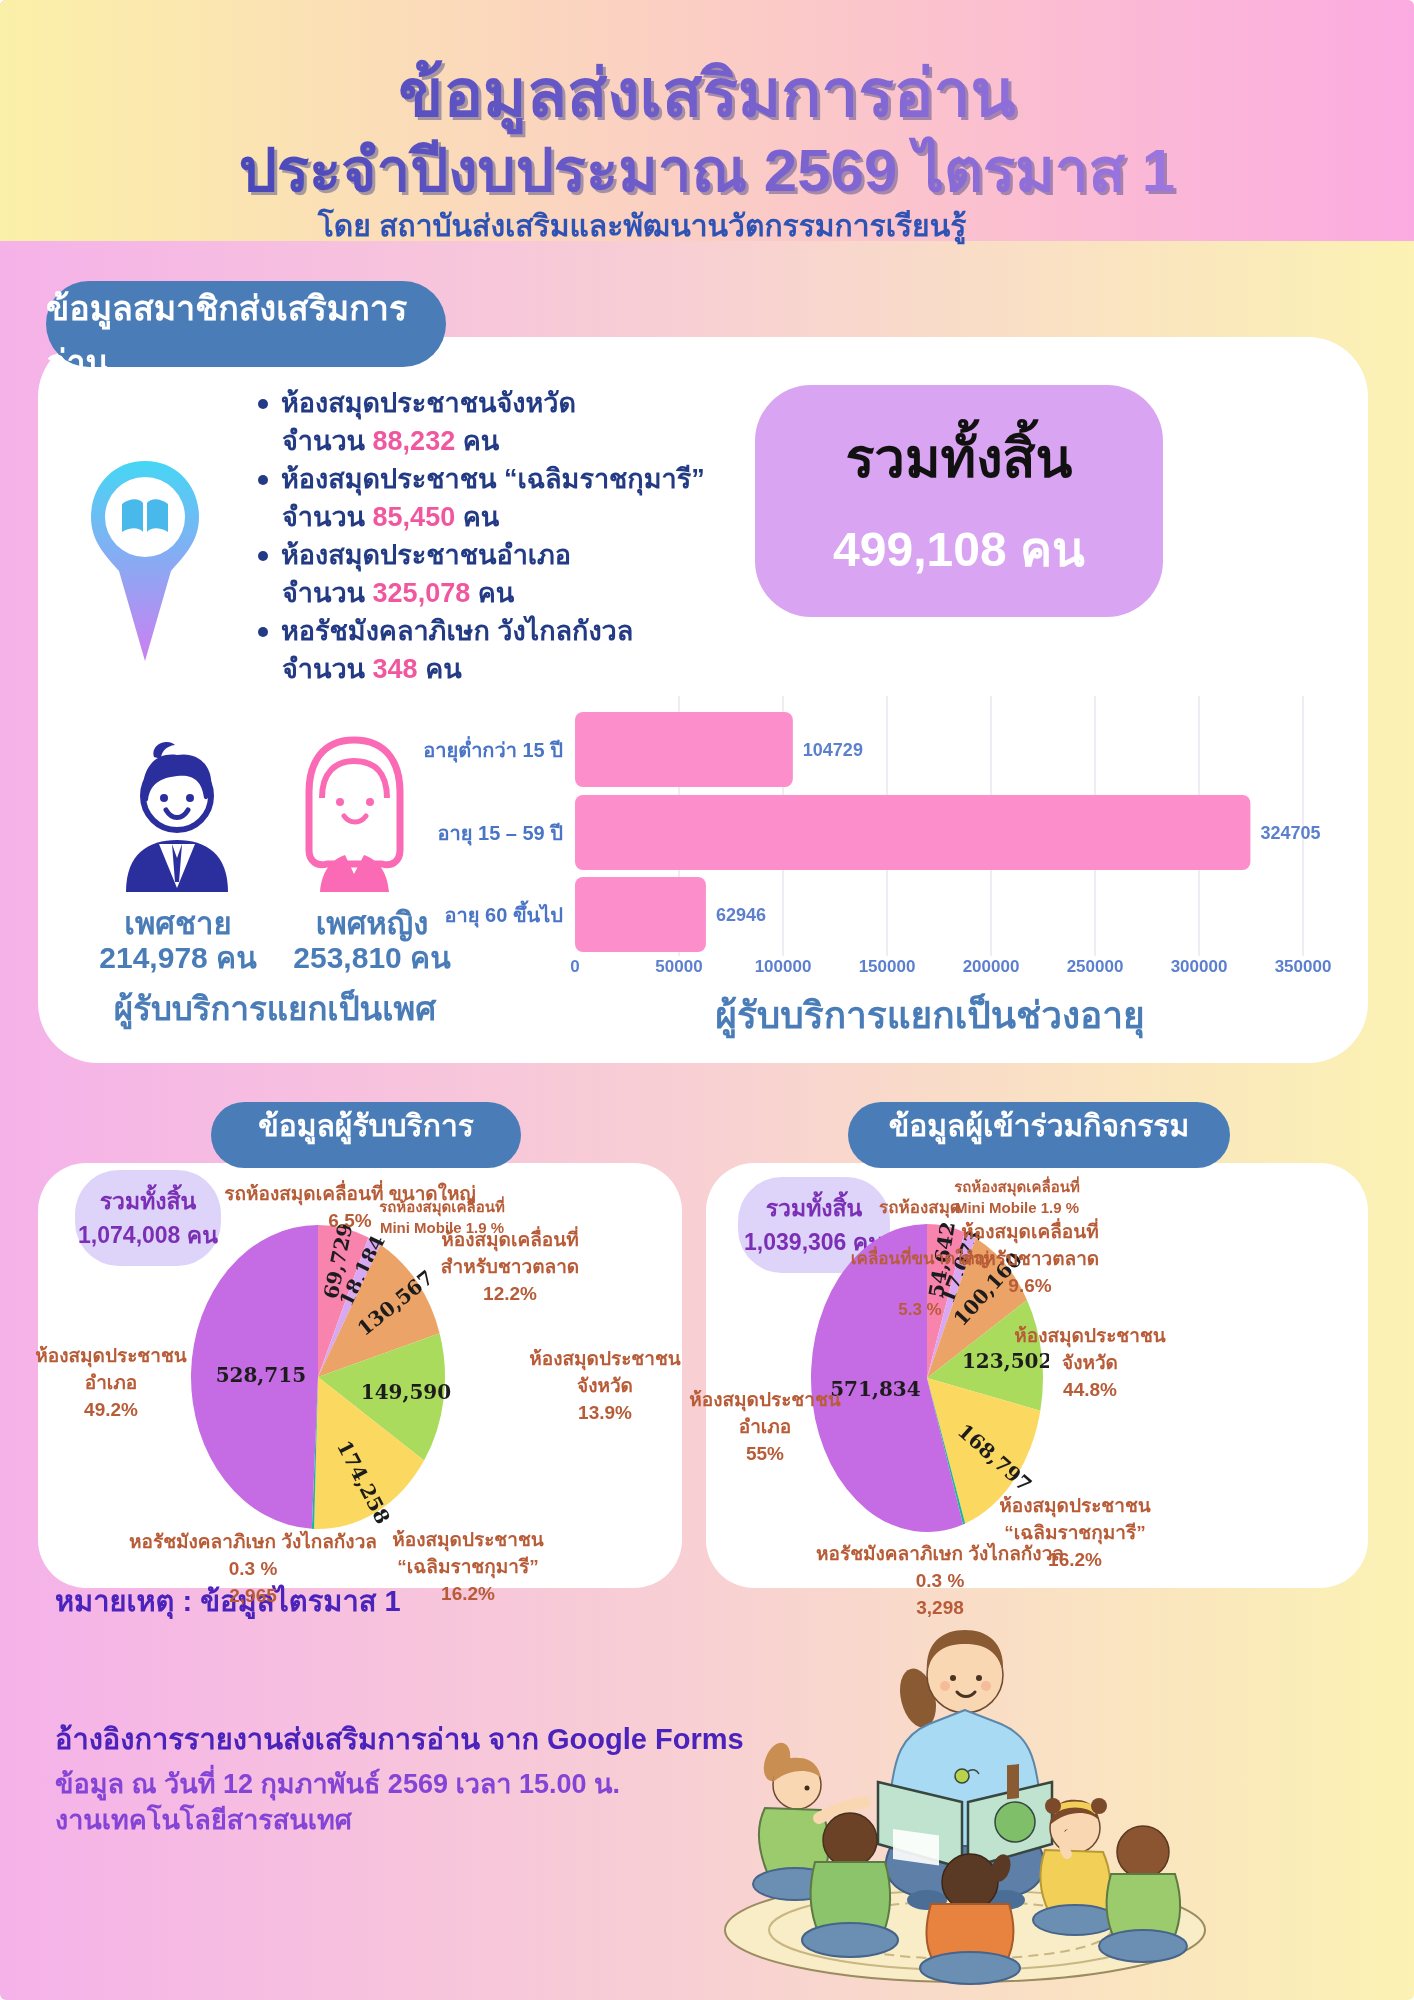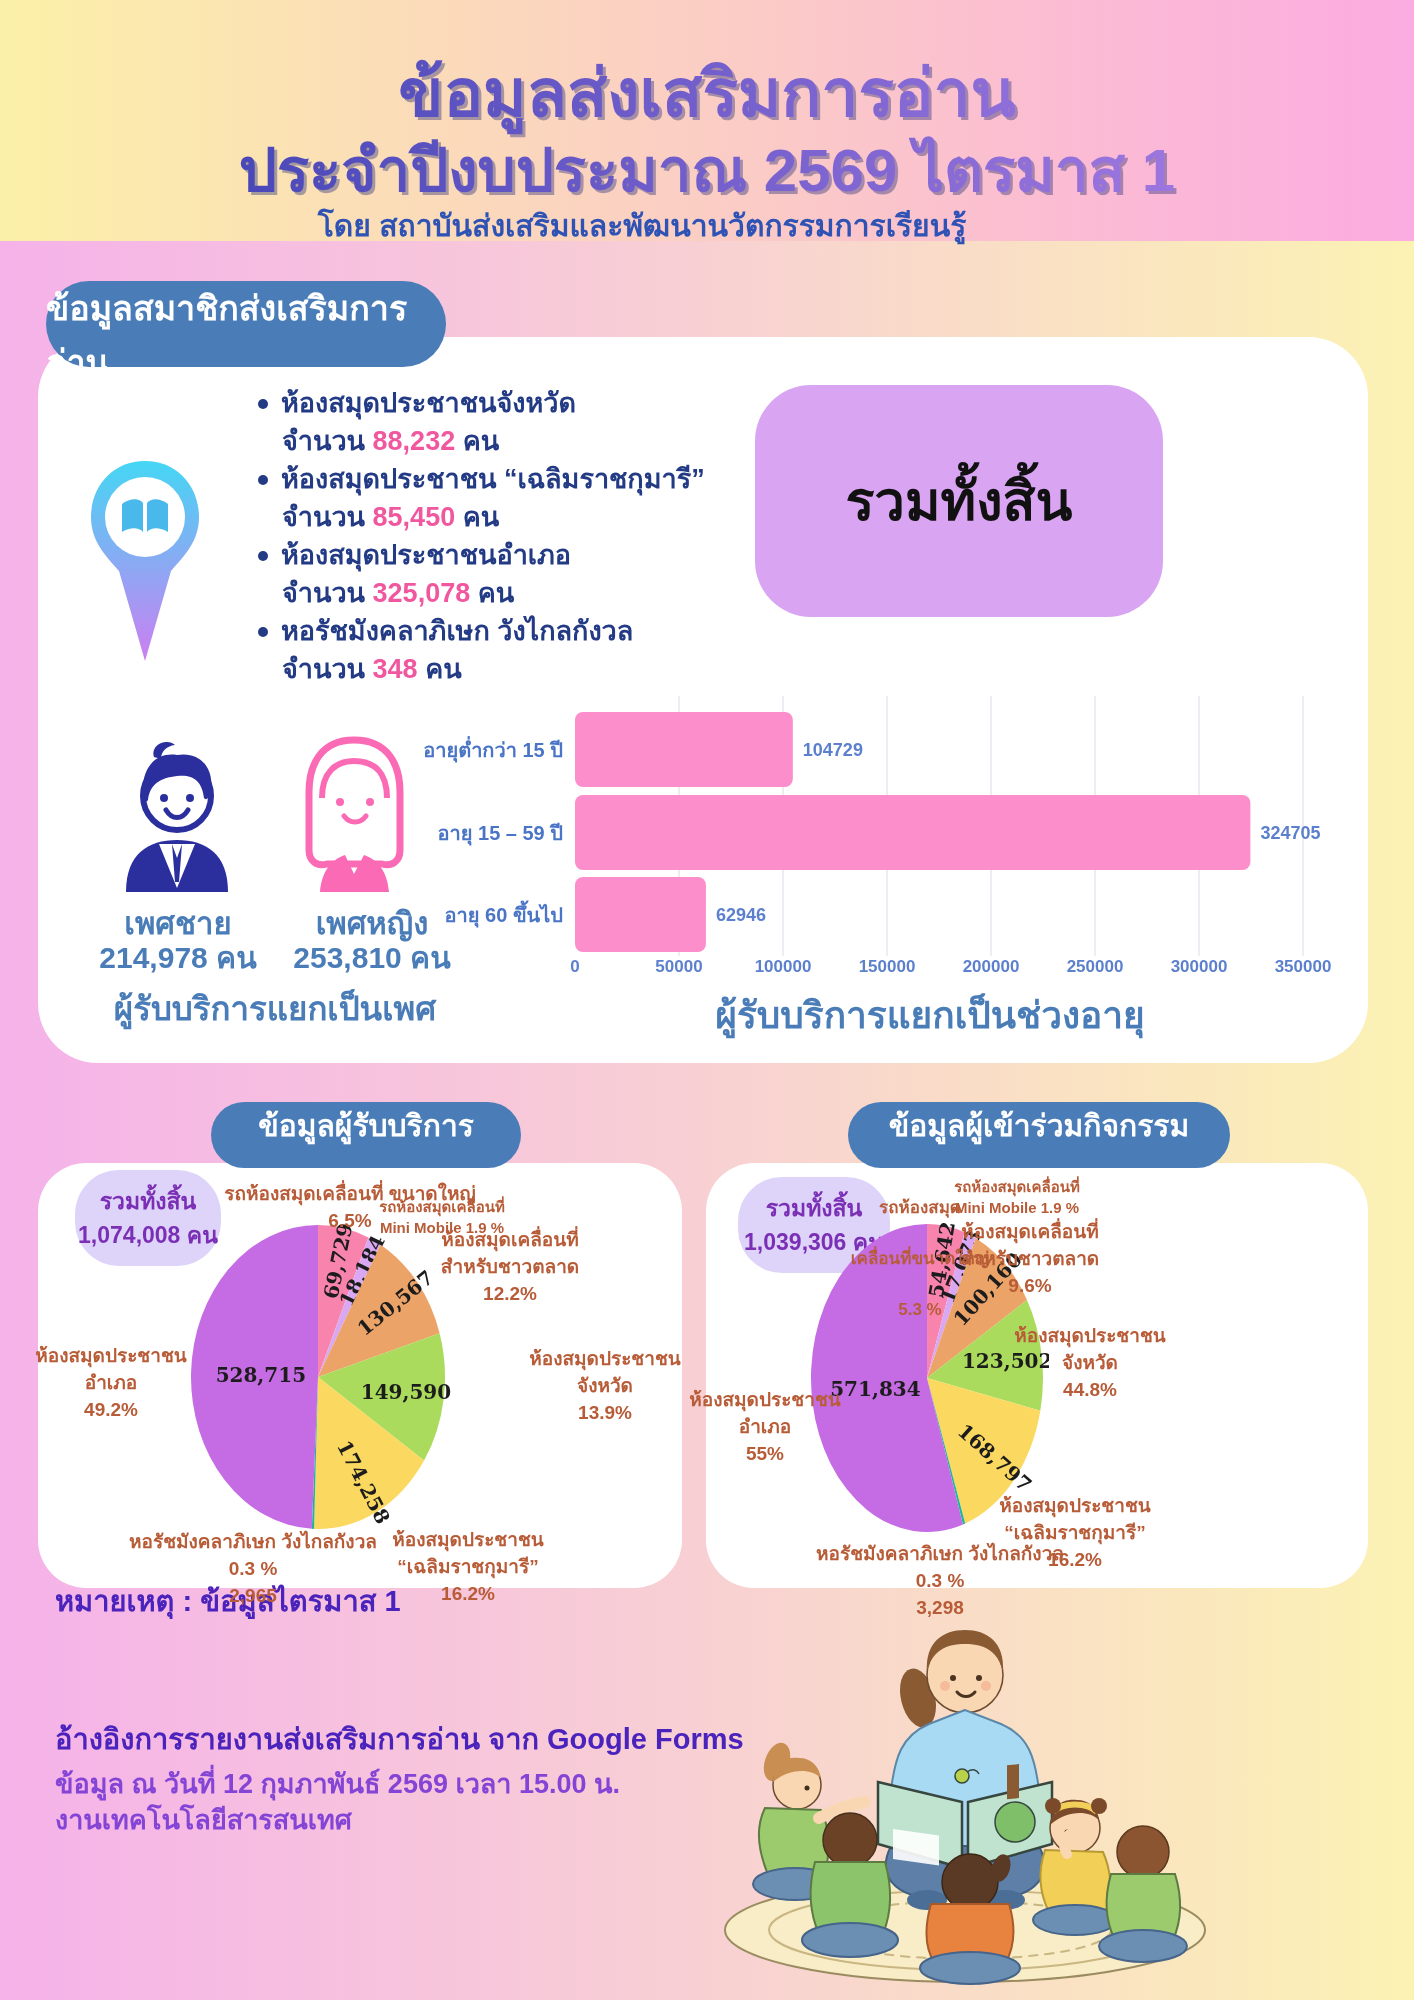--- a/index.html
+++ b/index.html
@@ -1,19 +1,19 @@
 <!DOCTYPE html>
 <html><head>
 <meta charset="utf-8">
 <title>Infographic</title>
 <style>
   html,body{margin:0;padding:0;background:#ffffff;}
   .page{position:relative;width:1414px;height:2000px;overflow:hidden;
         font-family:"Liberation Sans",sans-serif;
-        background:linear-gradient(90deg,#F5B2E9 0%,#F8CFD4 48%,#FBF2B3 100%);}
+        background:linear-gradient(90deg,#F5B2E9 0%,#F8CFD4 48%,#FBF2B3 100%);border-radius:6px;}
 
   
   .title-band{position:absolute;left:0;top:0;width:1414px;height:241px;
               background:linear-gradient(90deg,#FBF0A8,#FBABE1);}
   .title-l1,.title-l2{position:absolute;left:0;width:1414px;text-align:center;font-weight:700;
         background:linear-gradient(90deg,#3E42B4 8%,#A87CE4 92%);
         -webkit-background-clip:text;background-clip:text;color:transparent;
         filter:drop-shadow(3px 3px 0 rgba(40,45,120,0.40));}
   .title-l1{top:40px;font-size:66px;}
   .title-l2{top:122px;font-size:60px;}
@@ -127,20 +127,21 @@
       <div class="b-line2"><span>จำนวน</span> <span class="pink-num">325,078</span> <span>คน</span></div>
     </div>
     <div class="bullet-item">
       <div class="b-line1"><span class="dot"></span><span>หอรัชมังคลาภิเษก วังไกลกังวล</span></div>
       <div class="b-line2"><span>จำนวน</span> <span class="pink-num">348</span> <span>คน</span></div>
     </div>
   </div>
 
   <div class="total-box">
     <div class="t1">รวมทั้งสิ้น</div>
+    <div class="t2">499,108 คน</div>
   </div>
 
   <svg class="icon" style="left:112px;top:732px" width="130" height="160" viewBox="0 0 130 160">
     <path d="M14,160 C14,122 36,108 65,108 C94,108 116,122 116,160 Z" fill="#2B2F9E"></path>
     <path d="M47,112 L65,156 L83,112 Z" fill="#ffffff"></path>
     <path d="M60,112 L65,126 L70,112 L67,150 L63,150 Z" fill="#2B2F9E"></path>
     <circle cx="65" cy="64" r="34" fill="#ffffff" stroke="#2B2F9E" stroke-width="6"></circle>
     <path d="M31,66 C28,34 45,20 65,23 C88,19 102,36 99,58 C98,66 94,69 92,66 C90,48 80,42 65,44 C48,46 38,52 36,68 C34,71 32,70 31,66 Z" fill="#2B2F9E"></path>
     <path d="M42,25 C38,12 56,6 63,13 C54,14 49,20 49,27 Z" fill="#2B2F9E"></path>
     <circle cx="52" cy="66" r="4" fill="#2B2F9E"></circle>

